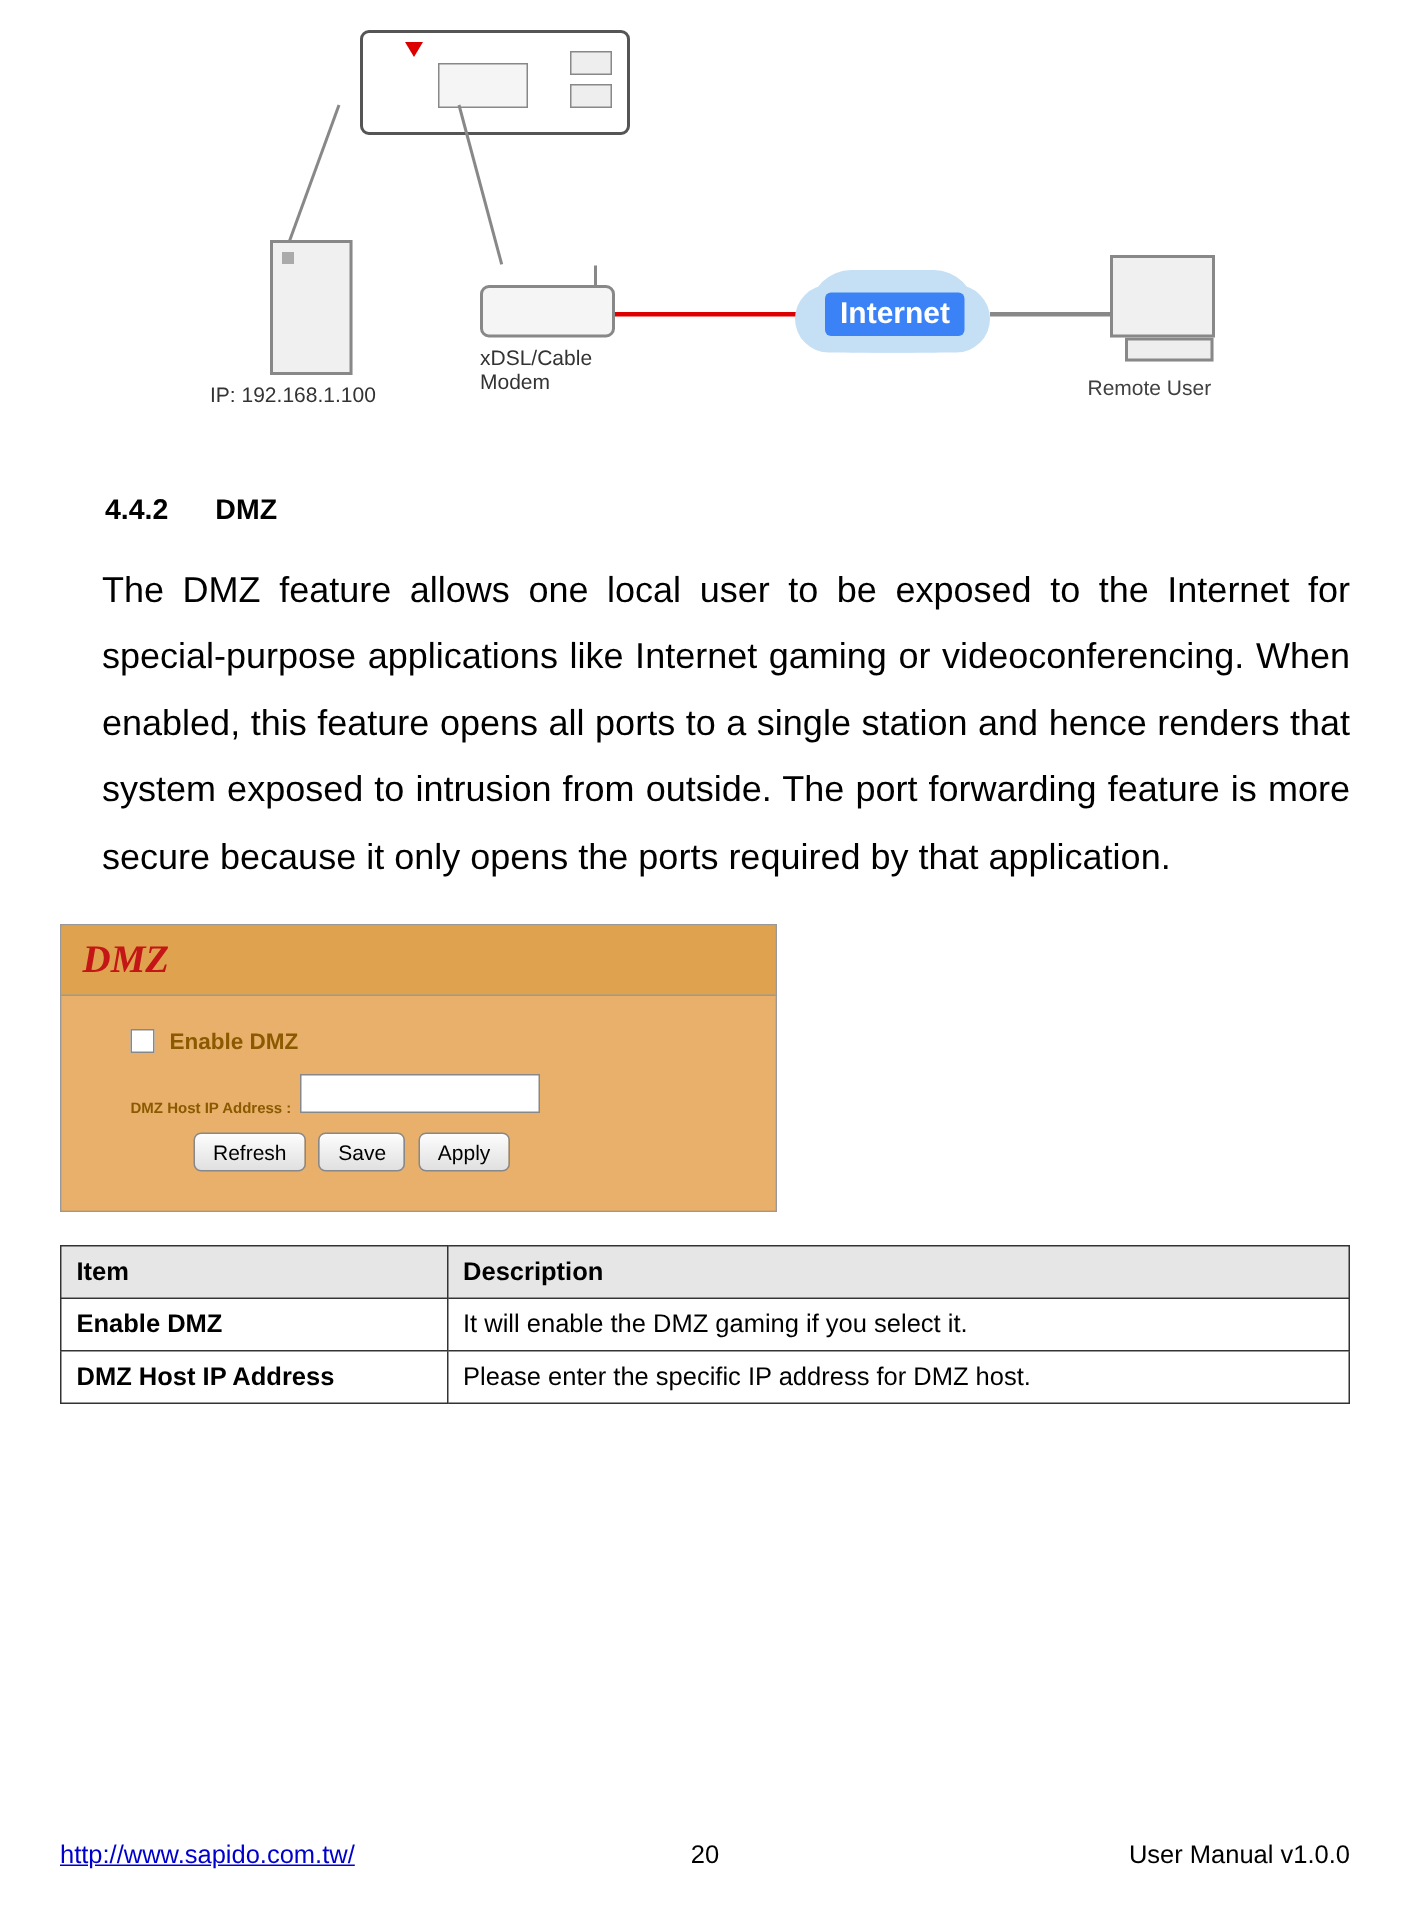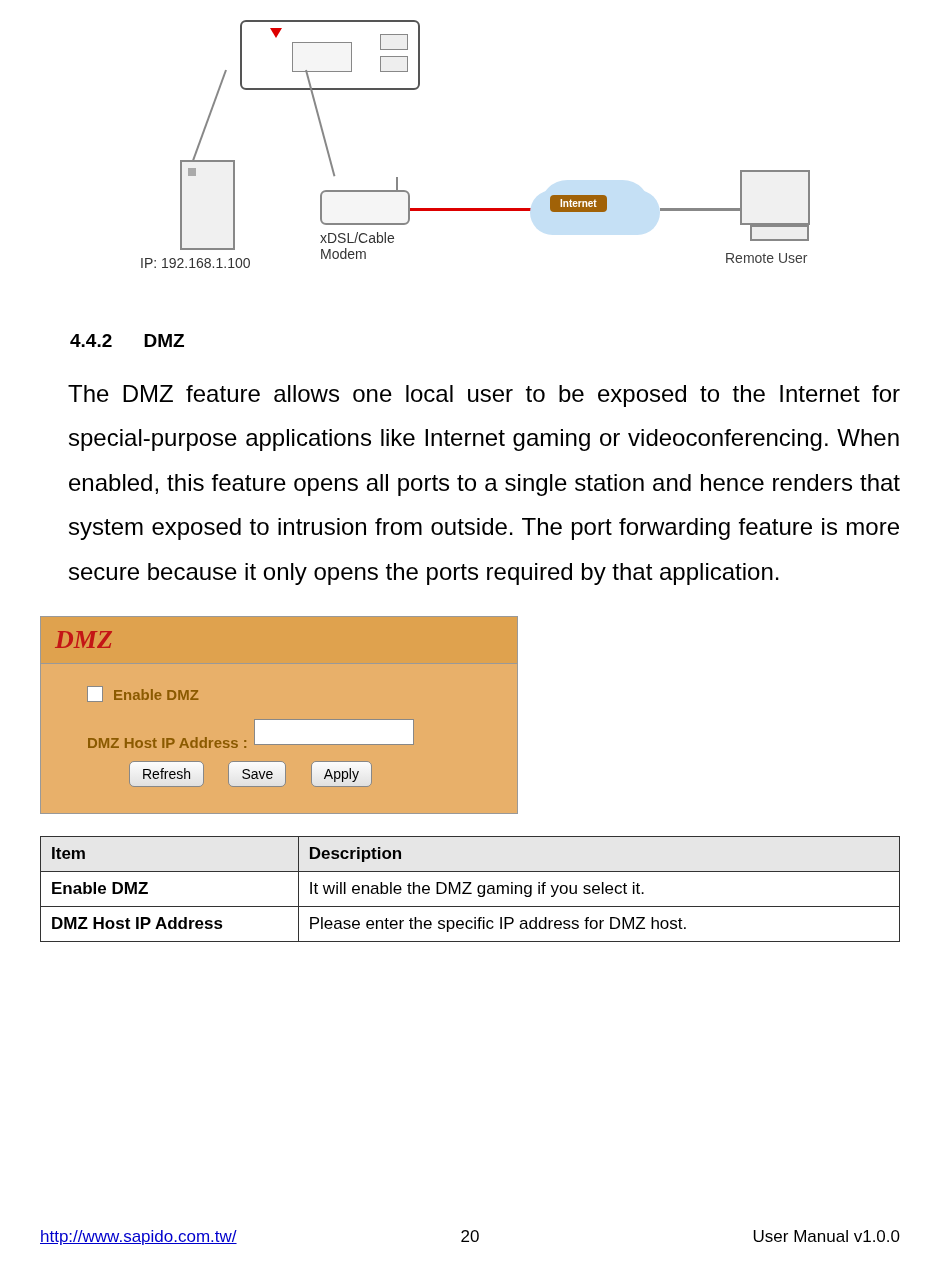--- a/index.html
+++ b/index.html
@@ -61,22 +61,22 @@
     .cloud {
       position: absolute;
       top: 160px; left: 420px;
       width: 110px; height: 55px;
       background: #c5e0f5;
       border-radius: 30px;
       box-shadow: -15px 5px 0 -5px #c5e0f5, 15px 5px 0 -5px #c5e0f5;
     }
     .cloud-label {
       position:absolute; top:175px; left:430px;
-      background:#a16207; color:#fff; padding:3px 10px;
-      border-radius:4px; font-size:10px; font-weight:bold;
+      background:#3b82f6; color:#fff; padding:3px 10px;
+      border-radius:4px; font-size:20px; font-weight:bold;
     }
 
     .gray-line { position:absolute; top:188px; left:540px; width:80px; height:3px; background:#888; }
 
     .remote-pc {
       position: absolute;
       top: 150px; left: 620px;
       width: 70px; height: 55px;
       border: 2px solid #888;
       background: #f0f0f0;
@@ -125,36 +125,36 @@
     }
     .dmz-row { display:flex; align-items:center; margin-bottom: 10px; }
     .dmz-checkbox {
       width: 16px; height: 16px;
       border: 1px solid #888;
       background: #fff;
       margin-right: 10px;
     }
     .dmz-enable-label { color: #8b5a00; font-weight: bold; font-size: 15px; }
     .dmz-host-row { margin-top: 6px; display:flex; align-items:center; }
-    .dmz-host-label { color: #8b5a00; font-weight: bold; font-size: 15px; margin-right: 6px; margin-top: 21px; }
+    .dmz-host-label { color: #8b5a00; font-weight: bold; font-size: 10px; margin-right: 6px; margin-top: 21px; }
     .dmz-input {
       width: 160px; height: 26px;
       border: 1px solid #888;
       background: #fff;
       display: inline-block;
     }
     .dmz-buttons { margin-top: 10px; padding-left: 42px; }
     .dmz-btn {
       display: inline-block;
       padding: 4px 12px;
       border: 1px solid #888;
       border-radius: 5px;
       background: linear-gradient(#fdfdfd,#e0e0e0);
       font-size: 14px;
-      margin-right: 20px;
+      margin-right: 4px;
     }
 
     
     .desc-table {
       width: 100%;
       border-collapse: collapse;
       margin-top: 6px;
     }
     .desc-table th, .desc-table td {
       border: 1px solid #333;

